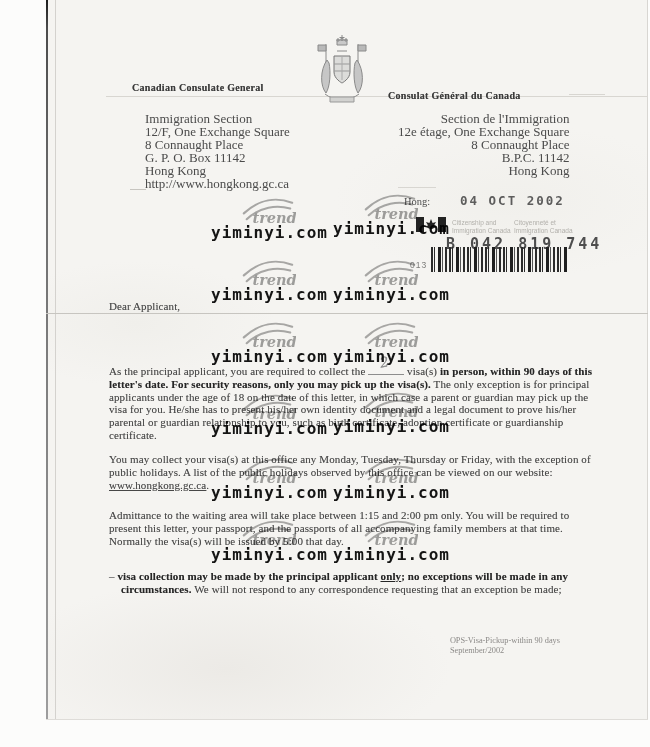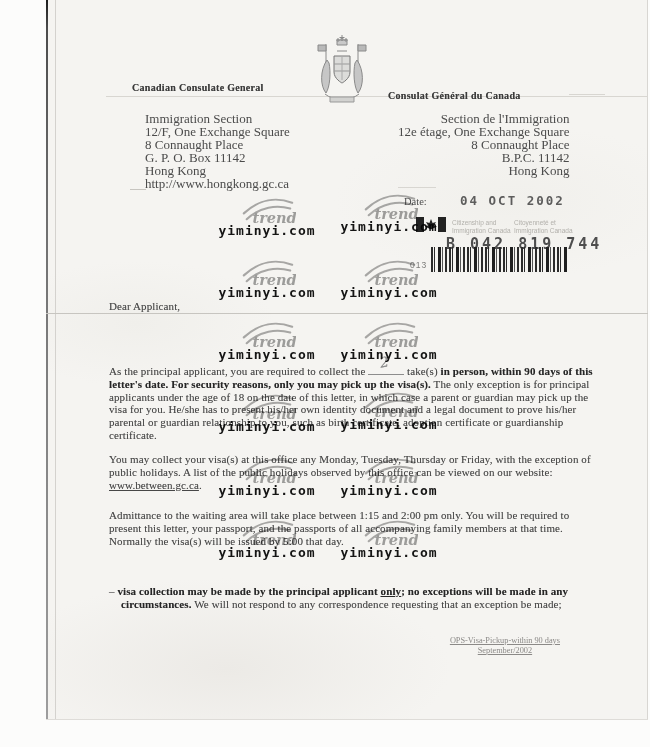--- a/index.html
+++ b/index.html
@@ -53,30 +53,30 @@
 
   
   .para{position:absolute;left:55px;width:494px;margin:8px;font-size:11px;line-height:12.8px;
     color:#474747;letter-spacing:.1px;z-index:2;text-shadow:0 0 .4px rgba(70,70,70,.4);}
   .para b{color:#262626;}
   .underline{text-decoration:underline;}
   .bullet{padding-left:12px;text-indent:-12px;}
   .blank{display:inline-block;width:36px;border-bottom:1px solid #8d8d8d;position:relative;height:10px;vertical-align:baseline;}
   .hand{position:absolute;left:12px;top:-8px;font-style:italic;font-size:14px;color:#8f8f8f;
     transform:rotate(-10deg);font-family:"DejaVu Serif",serif;}
-  .footer{position:absolute;right:88px;top:636px;text-align:center;font-size:8.3px;
-    line-height:9.6px;color:#8b8987;white-space:nowrap;text-decoration:underline;}
+  .footer{position:absolute;right:88px;top:636px;text-align:left;font-size:8.3px;
+    line-height:9.6px;color:#8b8987;white-space:nowrap;}
 
   
   .wm{position:absolute;width:112px;text-align:center;z-index:6;mix-blend-mode:multiply;}
   .wm-logo{display:block;margin:0 auto -2px auto;opacity:.8;}
   .wm-logo path{fill:none;stroke:#9a9a9a;stroke-width:2.2;stroke-linecap:round;}
   .wm-logo text{font-family:"DejaVu Serif",serif;font-style:italic;font-weight:bold;
     font-size:15px;fill:#8d8d8d;}
-  .wm-text{font-family:"DejaVu Sans Mono",monospace;font-weight:bold;font-size:13px;
+  .wm-text{font-family:"DejaVu Sans Mono",monospace;font-weight:bold;font-size:16px;
     letter-spacing:1px;color:#151515;white-space:nowrap;}
 
   .coa{position:absolute;left:267px;top:34px;}
   .coa *{vector-effect:non-scaling-stroke;}
   .flag-icon{position:absolute;left:370px;top:217px;}
 </style>
 </head>
 <body>
 
 <div class="paper">
@@ -125,21 +125,21 @@
     <div>http://www.hongkong.gc.ca</div>
   </div>
   <div class="addr" style="left:352px;top:112px;text-align:right;">
     <div>Section de l'Immigration</div>
     <div>12e étage, One Exchange Square</div>
     <div>8 Connaught Place</div>
     <div>B.P.C. 11142</div>
     <div>Hong Kong</div>
   </div>
 
-  <div class="date-label" style="left:358px;top:196px;">Date:</div>
+  <div class="date-label" style="left:358px;top:196px;">Hong:</div>
   <div class="date-stamp" style="left:402px;top:193px;margin-left:12px;">04 OCT 2002</div>
 
   <svg class="flag-icon" width="30" height="15" viewBox="0 0 30 15">
     <rect x="0" y="0" width="8" height="15" fill="#222"></rect>
     <rect x="22" y="0" width="8" height="15" fill="#222"></rect>
     <polygon fill="#222" points="15,2 16.6,6 20,5 18,8.6 21,9.6 15,12.6 9,9.6 12,8.6 10,5 13.4,6"></polygon>
   </svg>
   <div class="wordmark-col" style="left:406px;top:219px;">
     <div>Citizenship and</div>
     <div>Immigration Canada</div>
@@ -152,34 +152,34 @@
   <div class="barcode-number" style="left:400px;top:235px;width:150px;">B 042 819 744</div>
   <div class="barcode" style="left:385px;top:247px;width:136px;height:25px;"></div>
   <div class="batch-number" style="left:364px;top:260px;">013</div>
 
   <p class="para" style="top:292px;">Dear Applicant,</p>
 
 
   <p class="para" style="top:356px;">
     <span>As the principal applicant, you are required to collect the</span>
     <span class="blank"><span class="hand">2</span></span>
-    <span>take(s)</span>
+    <span>visa(s)</span>
     <b>in person, within 90 days of this letter's date.  For security reasons, only you may pick up the visa(s).</b>
     <span>The only exception is for principal applicants under the age of 18 on the date of this letter, in which case a parent or guardian may pick up the visa for you.  He/she has to present his/her own identity document and a legal document to prove his/her parental or guardian relationship to you, such as birth certificate, adoption certificate or guardianship certificate.</span>
   </p>
 
   <p class="para" style="top:445px;">
     <span>You may collect your visa(s) at this office any Monday, Tuesday, Thursday or Friday, with the exception of public holidays.  A list of the public holidays observed by this office can be viewed on our website:</span>
-    <span class="underline">www.between.gc.ca</span><span>.</span>
+    <span class="underline">www.hongkong.gc.ca</span><span>.</span>
   </p>
 
   <p class="para" style="top:501px;">Admittance to the waiting area will take place between 1:15 and 2:00 pm only.  You will be required to present this letter, your passport, and the passports of all accompanying family members at that time.  Normally the visa(s) will be issued by 5:00 that day.</p>
 
 
-  <p class="para bullet" style="top:577px;">
+  <p class="para bullet" style="top:562px;">
     <span>–</span>
     <b>visa collection may be made by the principal applicant </b><b class="underline">only</b><b>; no exceptions will be made in any circumstances.</b>
     <span> We will not respond to any correspondence requesting that an exception be made;</span>
   </p>
 
   <div class="footer">
     <div>OPS-Visa-Pickup-within 90 days</div>
     <div>September/2002</div>
   </div>
 

